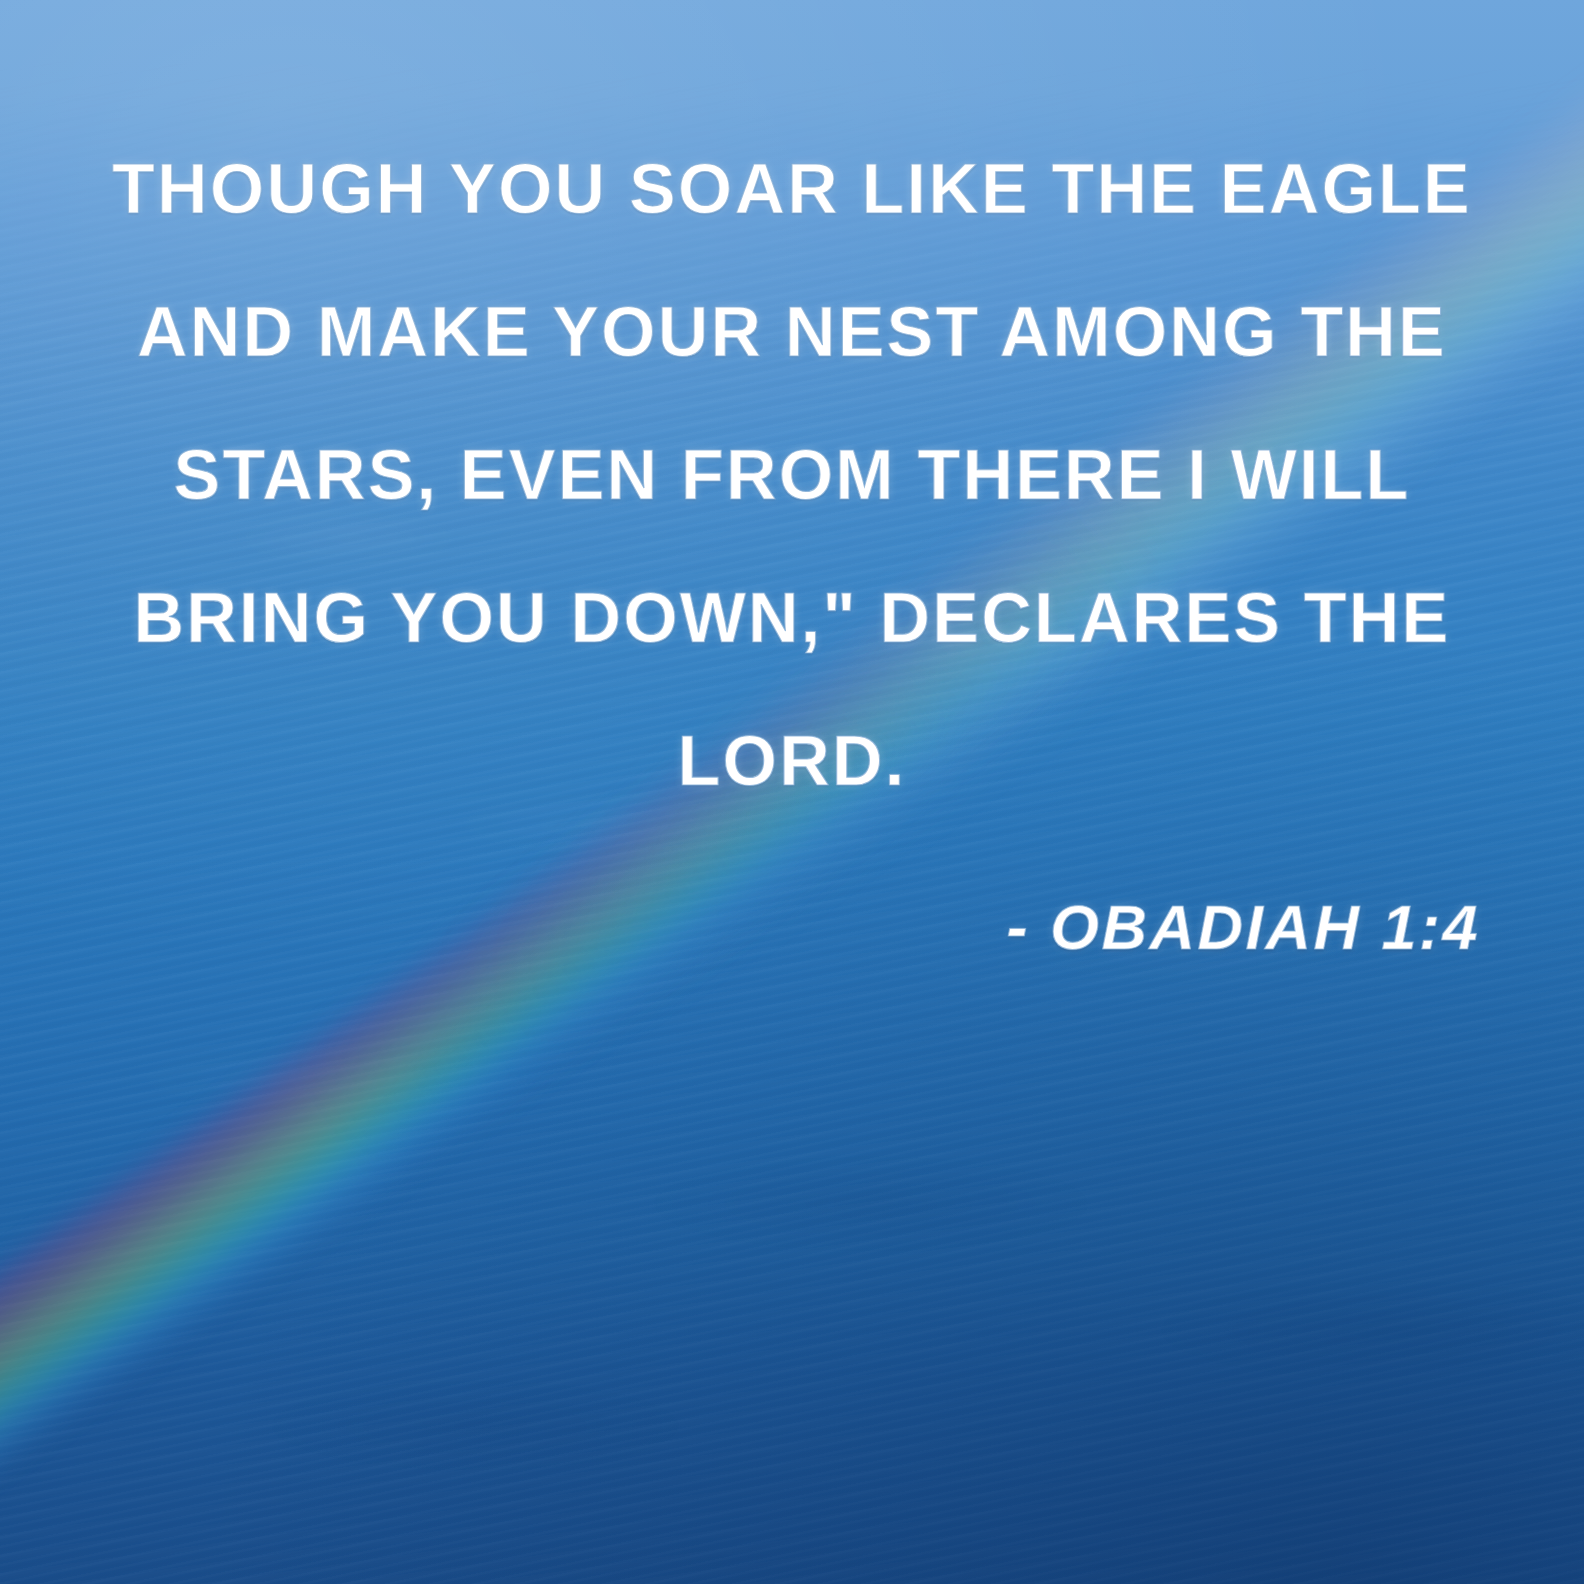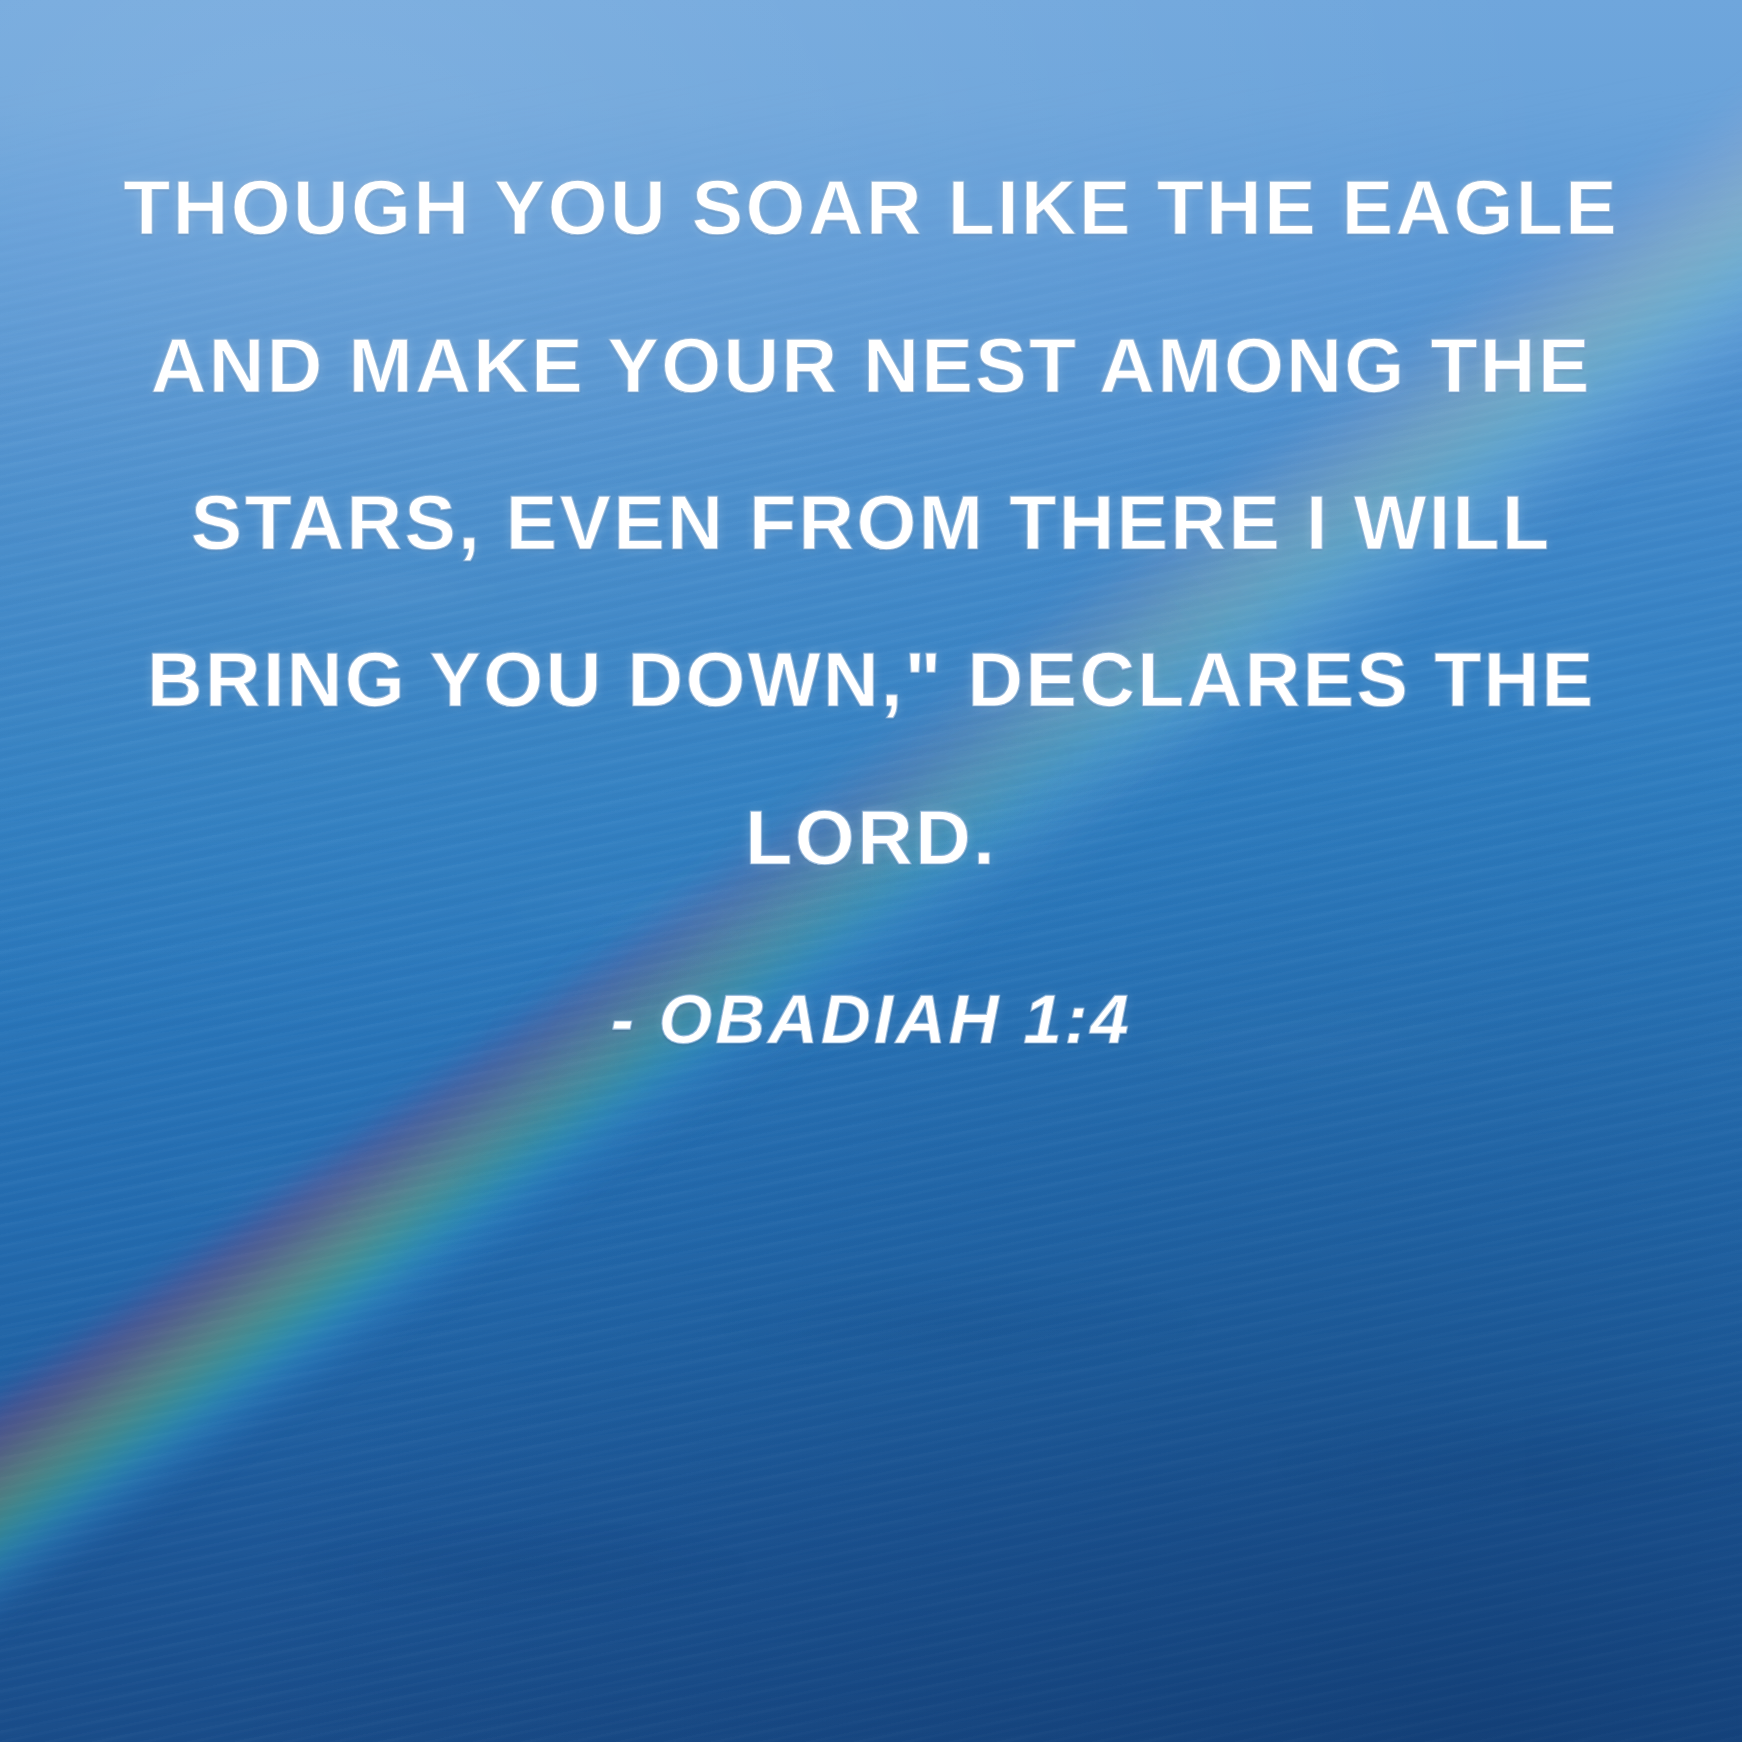--- a/index.html
+++ b/index.html
@@ -212,20 +212,21 @@
     font-style: italic;
     font-size: 63px;
     letter-spacing: 2.5px;
     text-transform: uppercase;
     white-space: nowrap;
     text-shadow:
       0 0 1px rgba(255,255,255,0.95),
       0 2px 3px rgba(20,60,110,0.32),
       0 0 10px rgba(255,255,255,0.18);
     position: relative;
+    text-align: right;
   }
   .attribution::after {
     content: attr(data-echo);
     position: absolute;
     left: 0; right: 0; top: 0;
     color: transparent;
     -webkit-text-stroke: 1.1px rgba(120,165,210,0.70);
     text-shadow: none;
     pointer-events: none;
   }

